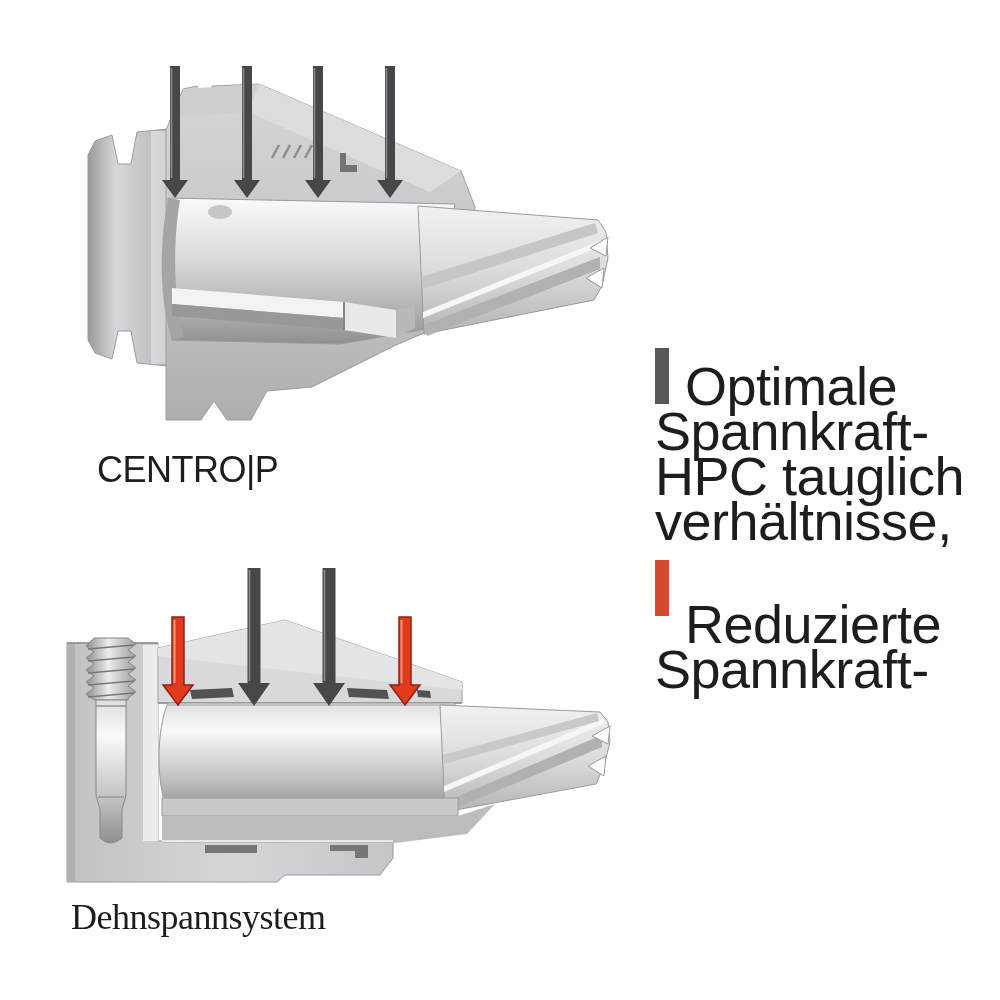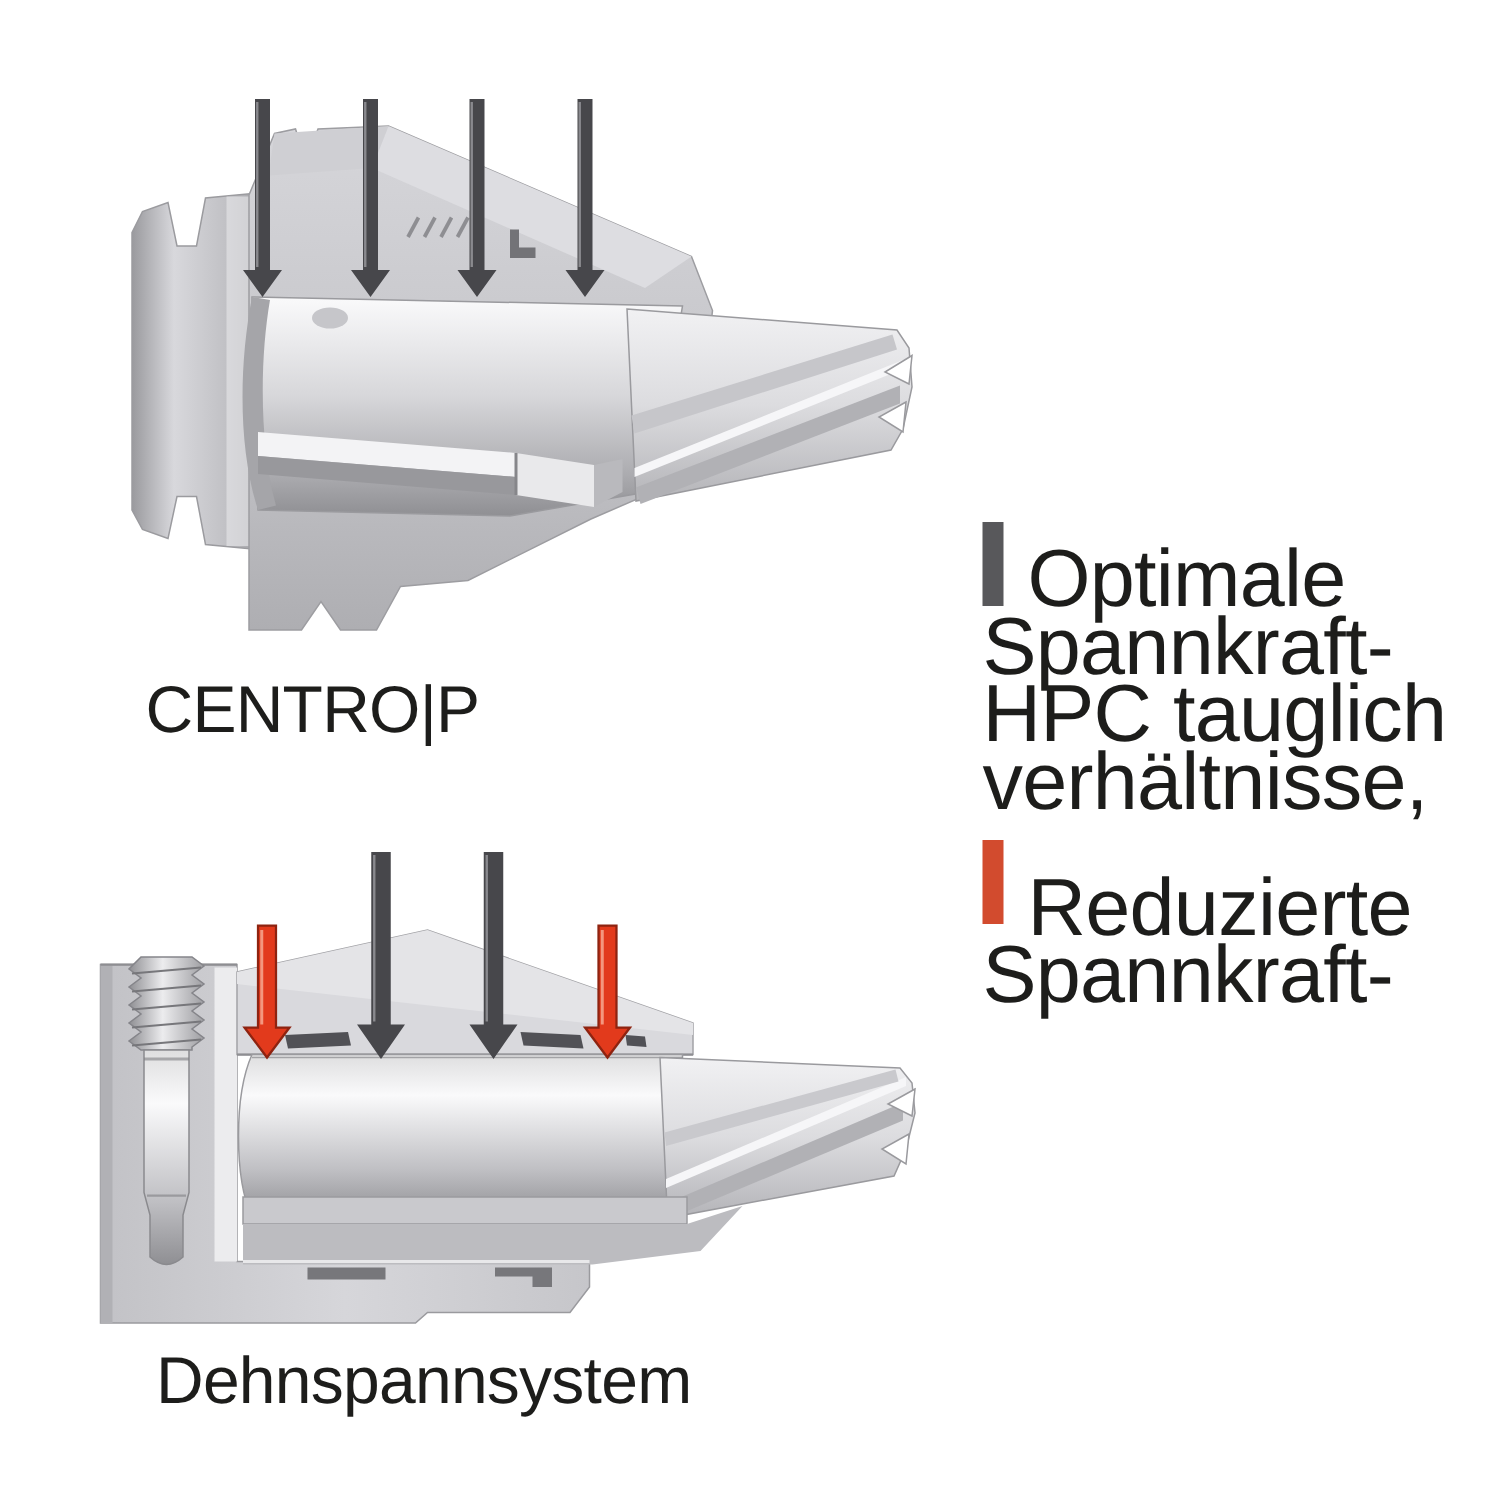--- a/index.html
+++ b/index.html
@@ -1,19 +1,19 @@
 <!DOCTYPE html>
 <html style="--arrow-dark: #47474b; --arrow-red: #e23a1c; --text: #1d1d1b; --background: #ffffff; --metal-light: #f2f2f4; --metal-mid: #c9c9cd; --metal-dark: #8f8f93;"><head>
 <meta charset="utf-8">
 <style>
   html,body{margin:0;padding:0;}
   #page{position:relative;width:1000px;height:1000px;background:#ffffff;overflow:hidden;
         font-family:"Liberation Sans","DejaVu Sans",sans-serif;color:var(--text,#1d1d1b);}
   .abs{position:absolute;}
-  .caption{font-size:44px;letter-spacing:-0.5px;color:var(--text,#1d1d1b);white-space:nowrap;}
+  .caption{font-size:36px;letter-spacing:-0.5px;color:var(--text,#1d1d1b);white-space:nowrap;}
   .legend-item{width:330px;}
   .legend-line{font-size:54px;line-height:45px;letter-spacing:-0.5px;color:var(--text,#1d1d1b);white-space:nowrap;}
   .legend-line.first{padding-left:30px;}
   .legend-marker{width:14px;height:56px;}
   .arrow-dark{fill:var(--arrow-dark,#47474b);}
   .arrow-red{fill:var(--arrow-red,#e23a1c);stroke:#8e2310;stroke-width:1.5;}
   .bevel{stroke:#96969a;stroke-width:1.6;opacity:.85;}
   .bevel-red{stroke:#f6a28a;stroke-width:2;opacity:.9;}
 </style>
 </head>
@@ -202,31 +202,31 @@
         <path class="arrow-dark" d="M192.5,18 H205.5 V133 H215 L199,156 L183,133 H192.5 Z"></path>
         <line class="bevel" x1="194.5" y1="20" x2="194.5" y2="131"></line>
       </g>
       <g>
         <path class="arrow-dark" d="M267.5,18 H280.5 V133 H290 L274,156 L258,133 H267.5 Z"></path>
         <line class="bevel" x1="269.5" y1="20" x2="269.5" y2="131"></line>
       </g>
     </svg>
   </div>
 
-  <div class="abs caption" style="left:104px;top:896px;">Dehnspannsystem</div>
+  <div class="abs caption" style="left:71px;top:896px;font-family:Liberation Serif, serif;">Dehnspannsystem</div>
 
   <div>
     <div class="abs legend-marker" style="left: 655px; top: 348px; background: rgb(88, 88, 91);"></div>
     <div class="abs legend-item" style="left:655px;top:364px;">
       <div class="legend-line first">Optimale</div>
       <div class="legend-line">Spannkraft-</div>
       <div class="legend-line">HPC tauglich</div>
       <div class="legend-line">verhältnisse,</div>
     </div>
 
     <div class="abs legend-marker" style="left: 655px; top: 560px; background: rgb(210, 75, 46);"></div>
-    <div class="abs legend-item" style="left:655px;top:583px;">
+    <div class="abs legend-item" style="left:655px;top:602px;">
       <div class="legend-line first">Reduzierte</div>
       <div class="legend-line">Spannkraft-</div>
     </div>
   </div>
 
 </div>
 
 </body></html>

